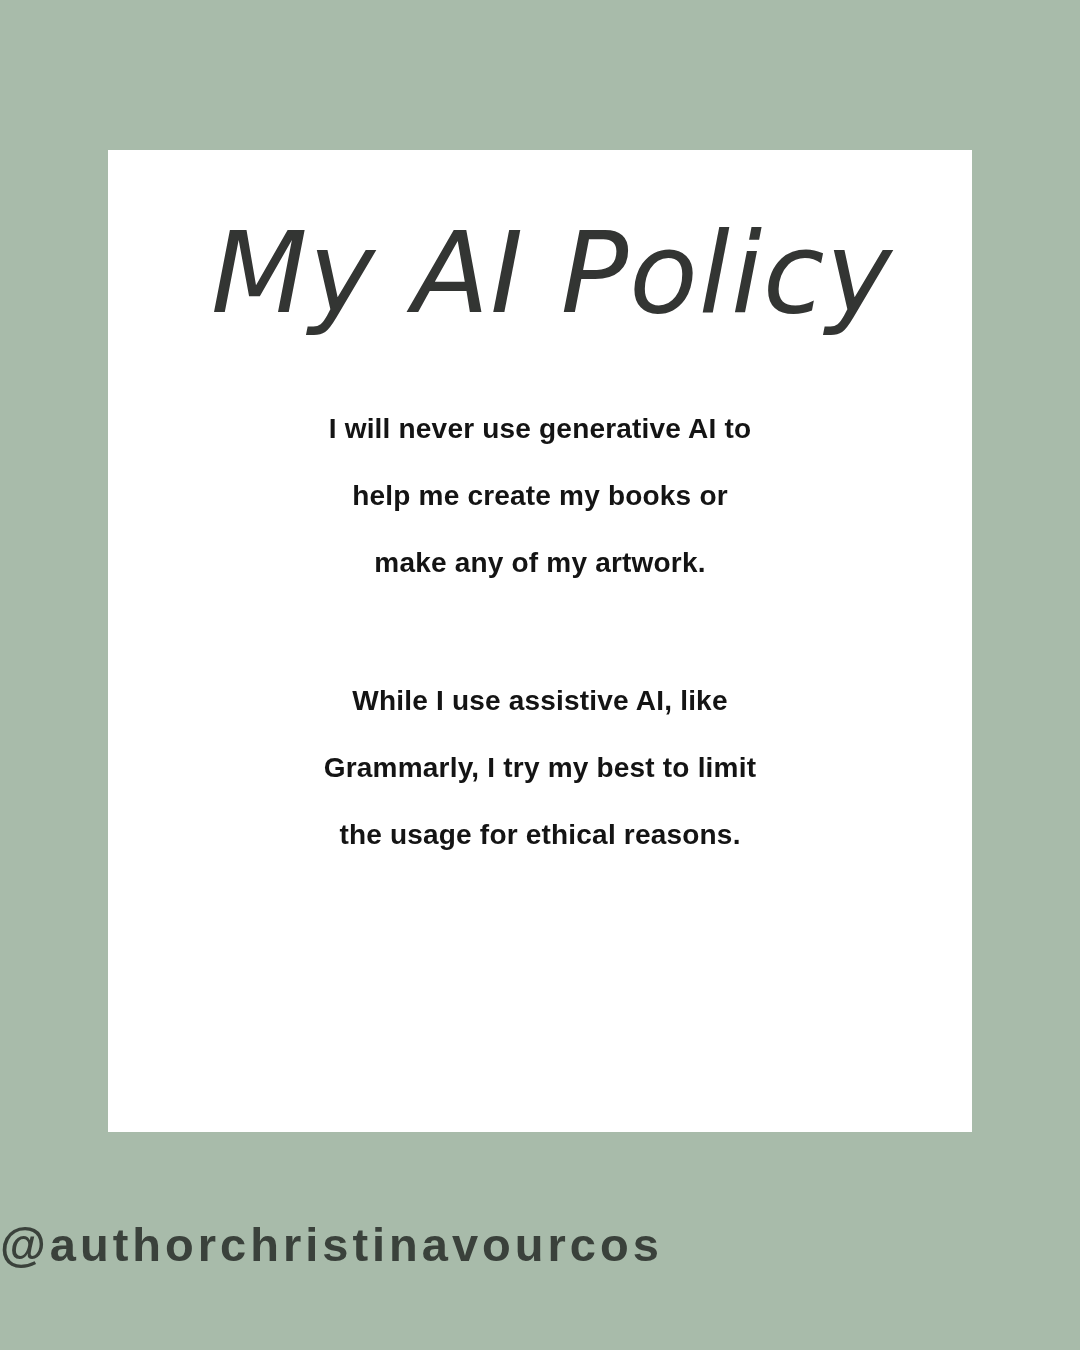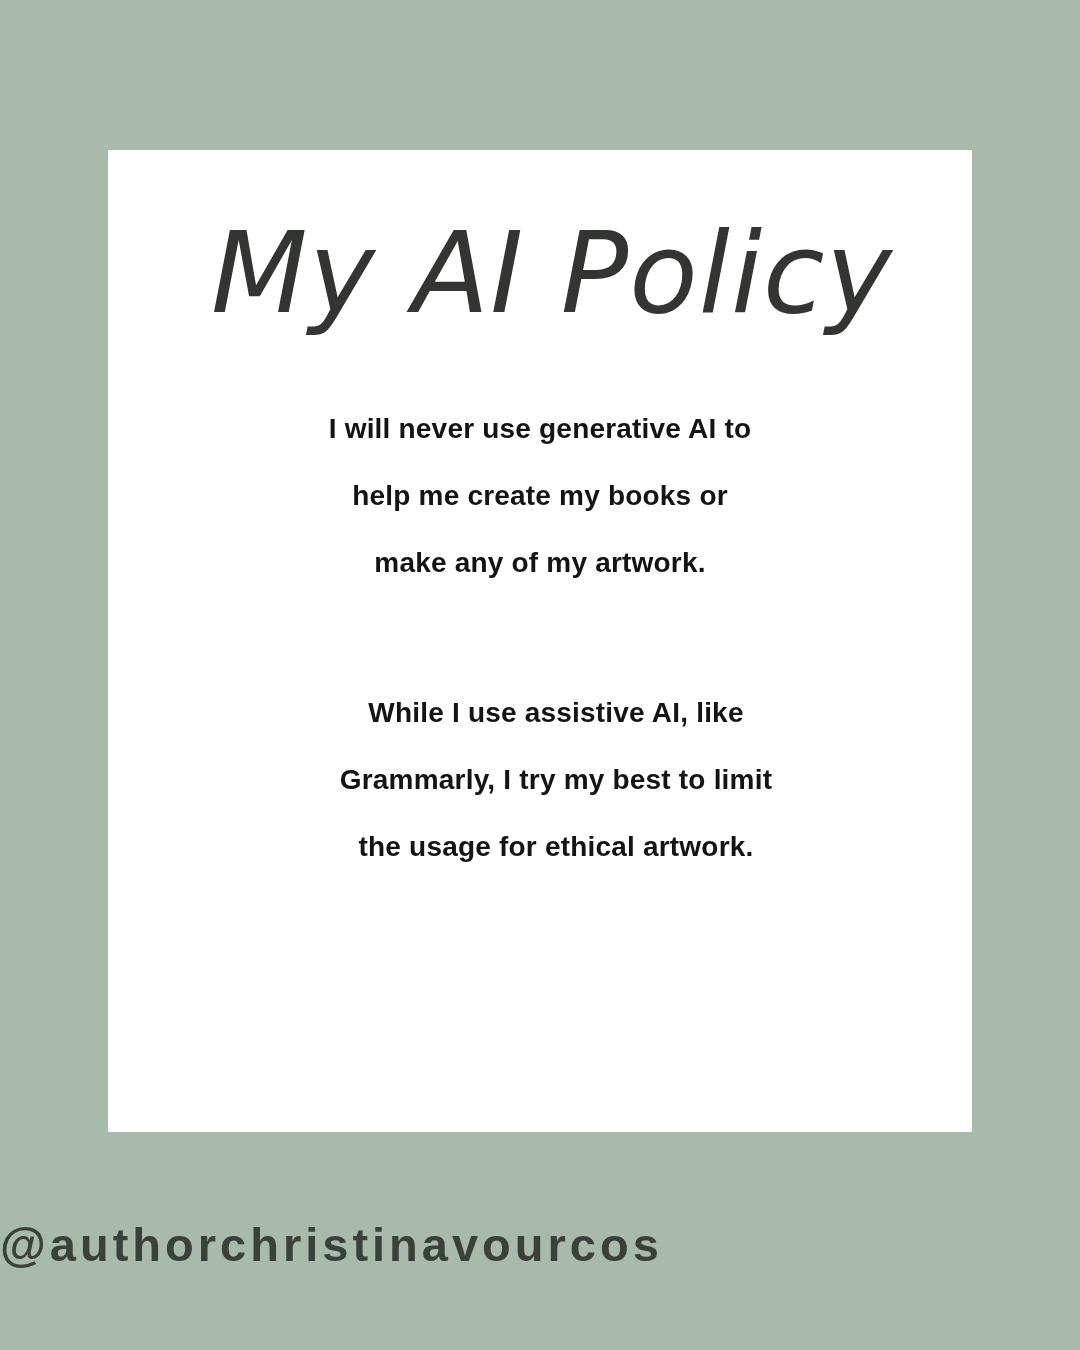--- a/index.html
+++ b/index.html
@@ -47,21 +47,21 @@
     left: 0;
     width: 100%;
     text-align: center;
     font-weight: 700;
     font-size: 28px;
     line-height: 67px;
     letter-spacing: 0.2px;
     color: var(--body, #141414);
   }
   .p1 { top: 245px; }
-  .p2 { top: 529px; padding-left: 16px; }
+  .p2 { top: 517px; }
   .signoff { top: 790px; }
   .handle {
     position: absolute;
     left: 0;
     top: 1212px;
     width: 100%;
     text-align: left;
     font-weight: 700;
     font-size: 47px;
     line-height: 66px;
@@ -78,19 +78,19 @@
 
     <div class="para p1">
       <div class="line">I will never use generative AI to</div>
       <div class="line">help me create my books or</div>
       <div class="line">make any of my artwork.</div>
     </div>
 
     <div class="para p2">
       <div class="line">While I use assistive AI, like</div>
       <div class="line">Grammarly, I try my best to limit</div>
-      <div class="line">the usage for ethical artwork.</div>
+      <div class="line">the usage for ethical reasons.</div>
     </div>
 
   </div>
 
   <div class="handle">@authorchristinavourcos</div>
 </div>
 
 </body></html>

